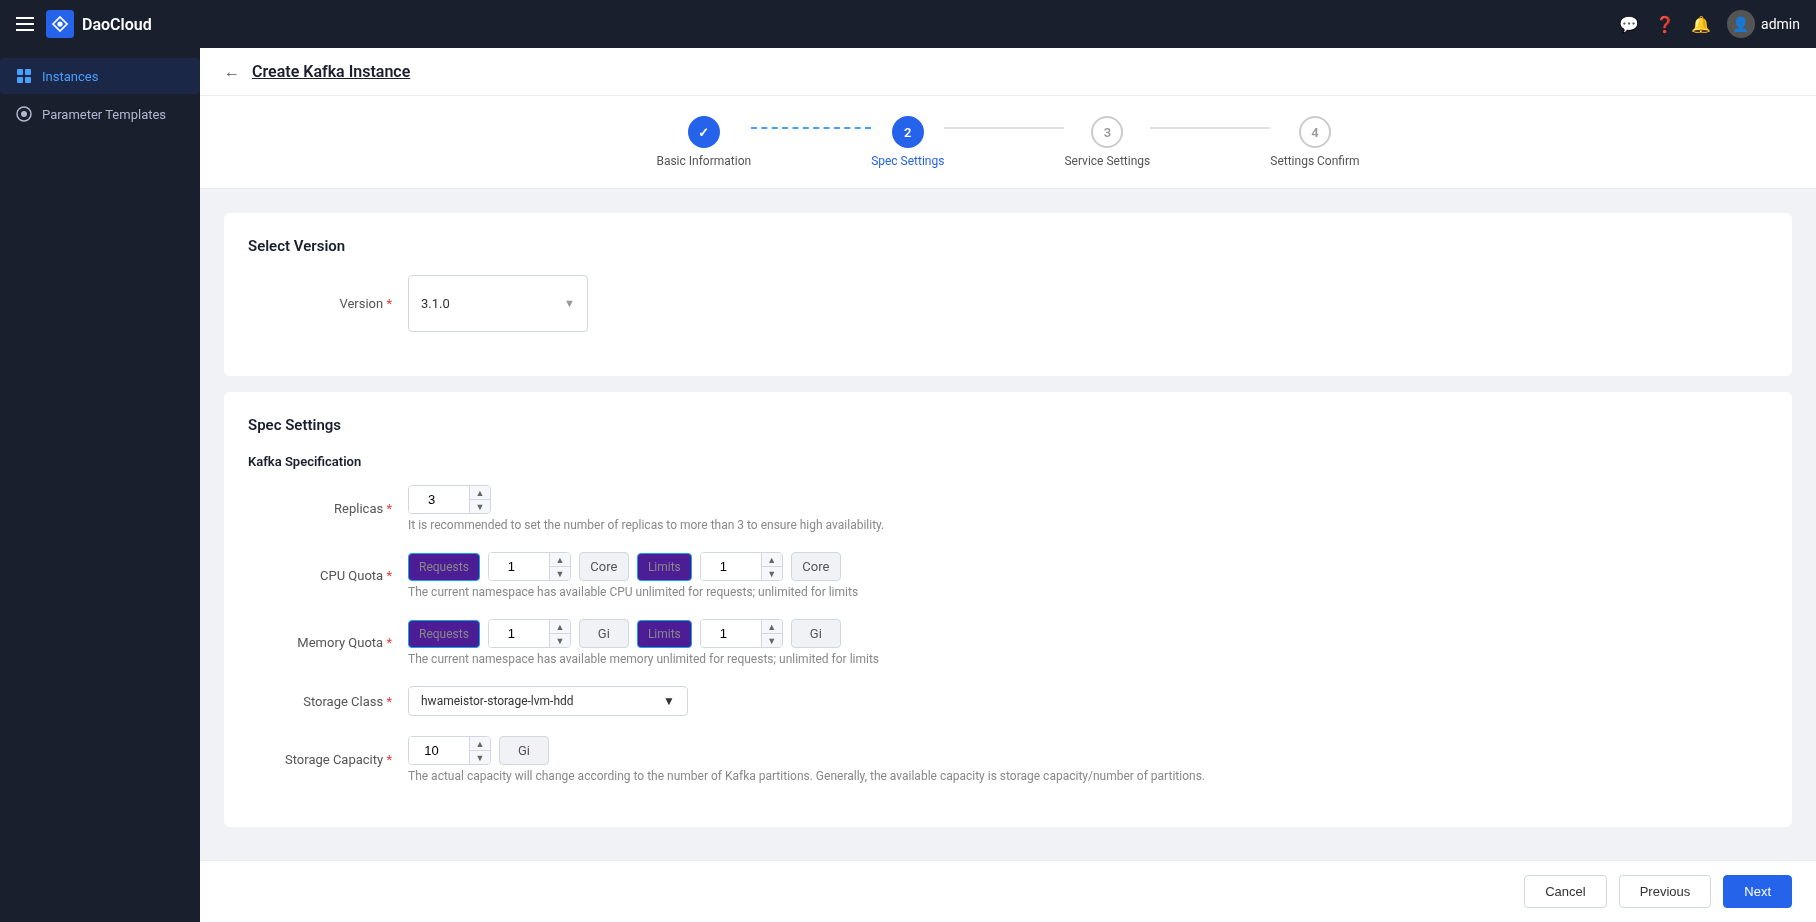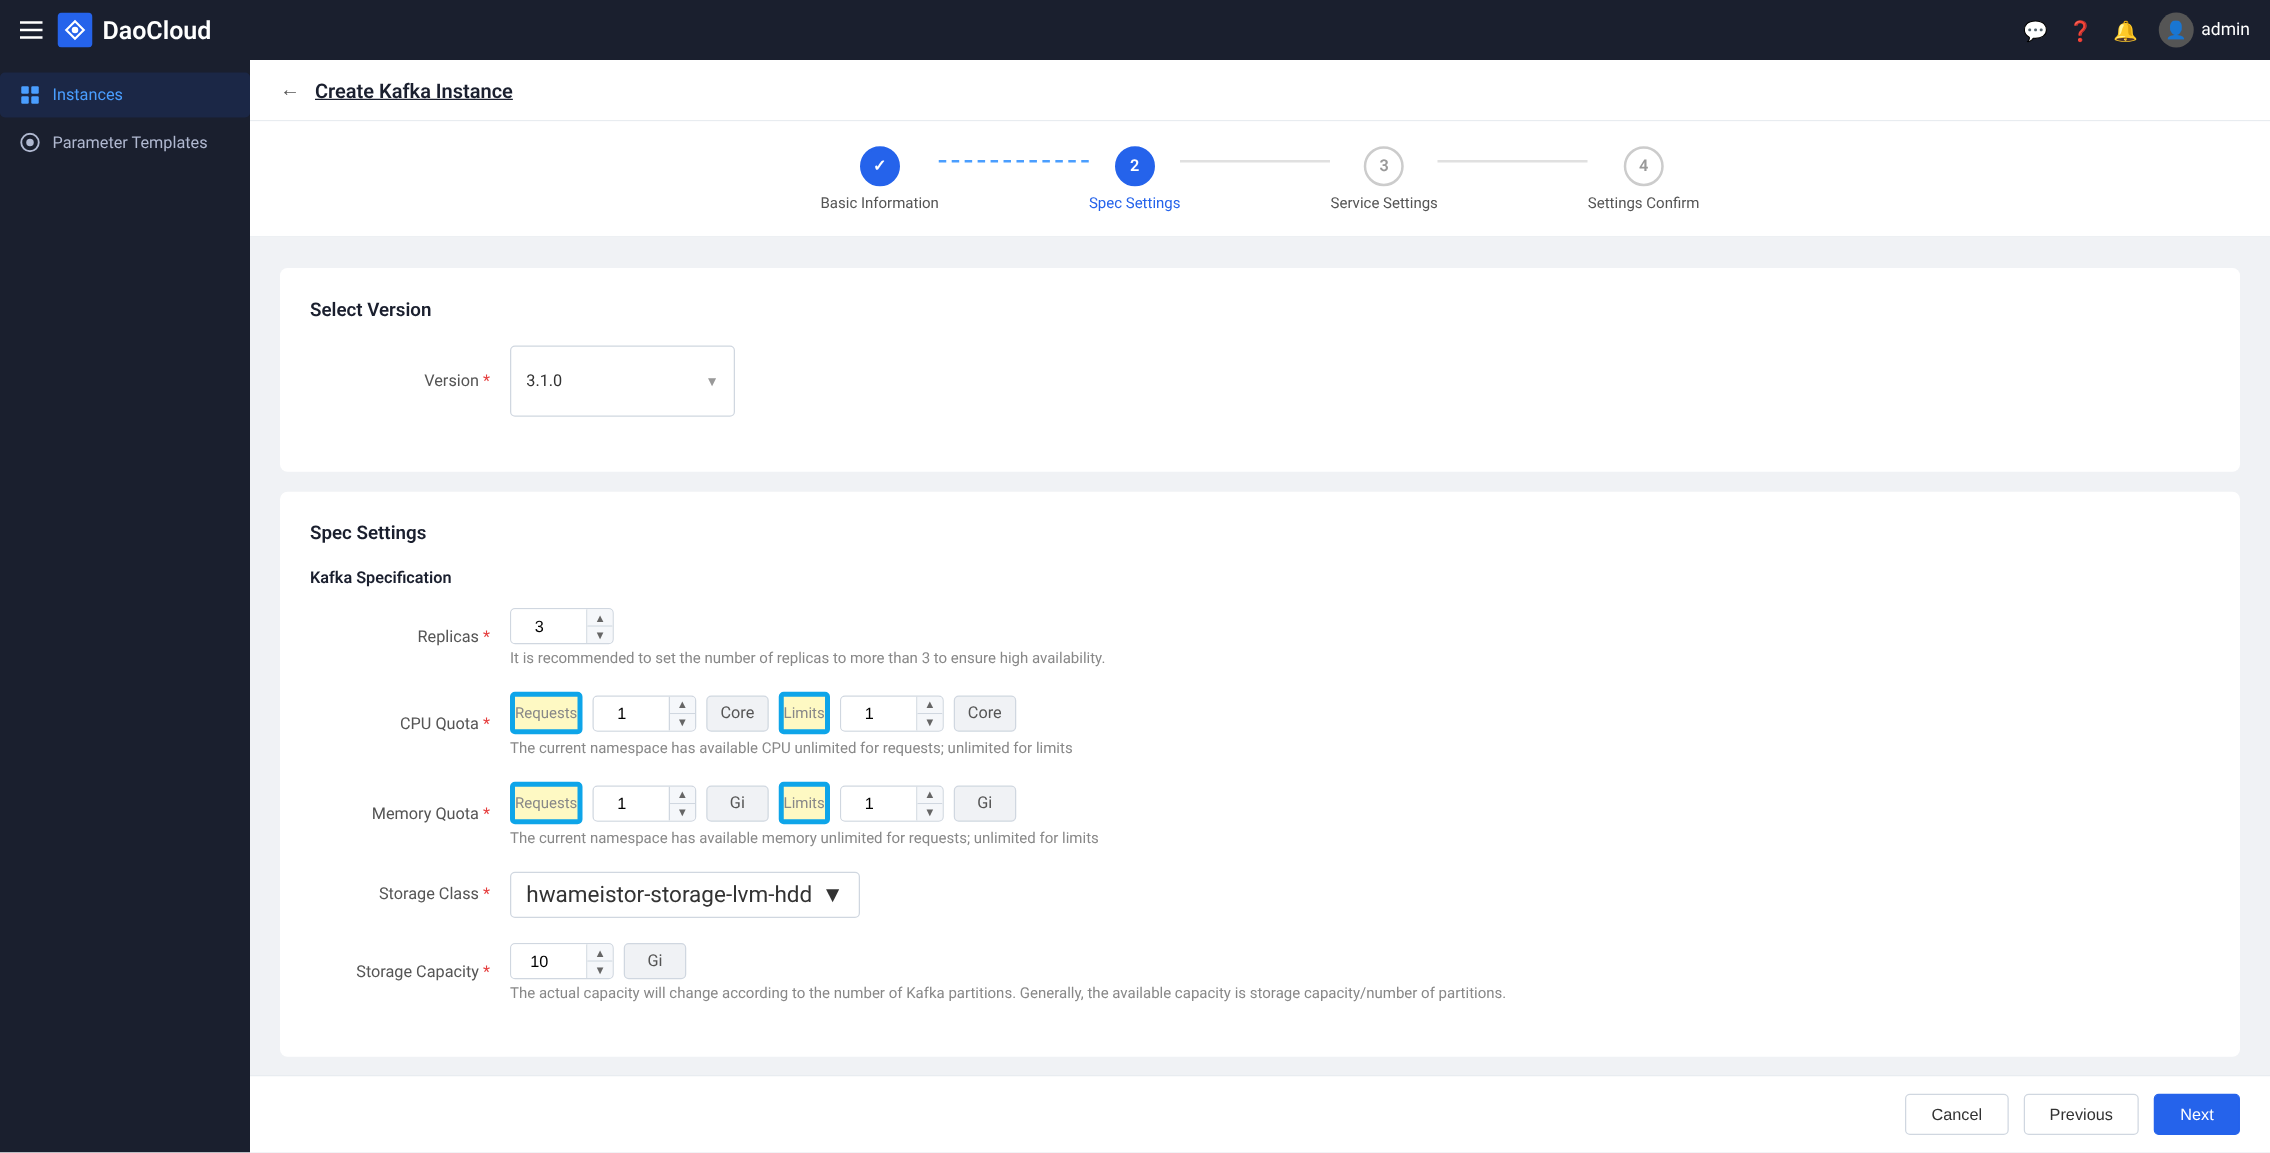--- a/index.html
+++ b/index.html
@@ -5,21 +5,21 @@
     * { box-sizing: border-box; margin: 0; padding: 0; }
     body { font-family: -apple-system, BlinkMacSystemFont, 'Segoe UI', Roboto, sans-serif; background: #f0f2f5; color: #333; font-size: 14px; }
 
     
     .navbar {
       display: flex; align-items: center; justify-content: space-between;
       background: #1a1f2e; color: #fff; height: 48px; padding: 0 16px;
       position: fixed; top: 0; left: 0; right: 0; z-index: 100;
     }
     .navbar-left { display: flex; align-items: center; gap: 12px; }
-    .navbar-logo { display: flex; align-items: center; gap: 8px; font-size: 20px; font-weight: 600; }
+    .navbar-logo { display: flex; align-items: center; gap: 8px; font-size: 16px; font-weight: 600; }
     .navbar-logo svg { width: 28px; height: 28px; }
     .hamburger { cursor: pointer; display: flex; flex-direction: column; gap: 4px; }
     .hamburger span { width: 18px; height: 2px; background: #fff; display: block; }
     .navbar-right { display: flex; align-items: center; gap: 16px; }
     .navbar-icon { width: 20px; height: 20px; color: #ccc; cursor: pointer; display: flex; align-items: center; justify-content: center; font-size: 16px; }
     .navbar-user { display: flex; align-items: center; gap: 6px; cursor: pointer; }
     .avatar-circle { width: 28px; height: 28px; border-radius: 50%; background: #555; display: flex; align-items: center; justify-content: center; font-size: 14px; }
 
     
     .layout { display: flex; margin-top: 48px; height: calc(100vh - 48px); }
@@ -133,21 +133,21 @@
       background: #f0f2f5; border: 1px solid #d0d7e0; border-radius: 4px;
       padding: 6px 10px; font-size: 13px; color: #555; min-width: 50px;
       text-align: center;
     }
 
     
     .select-large {
       display: flex; align-items: center; justify-content: space-between;
       border: 1px solid #d0d7e0; border-radius: 4px;
       padding: 7px 12px; background: #fff; cursor: pointer;
-      min-width: 280px; font-size: 18px;
+      min-width: 280px; font-size: 12px;
     }
 
     
     .footer {
       background: #fff; padding: 14px 24px; display: flex;
       align-items: center; justify-content: flex-end; gap: 12px;
       border-top: 1px solid #e8ecf0;
     }
     .btn {
       padding: 8px 20px; border-radius: 4px; font-size: 13px;
@@ -156,23 +156,23 @@
     }
     .btn-primary {
       background: #2563eb; color: #fff; border-color: #2563eb;
     }
 
     
     .quota-group {
       display: flex; align-items: center; gap: 8px;
     }
     .quota-label {
-      font-size: 12px; color: #888; background: #fef9c3;
-      border: 4px solid #0ea5e9; border-radius: 4px;
-      padding: 6px 0; white-space: nowrap;
+      font-size: 12px; color: #888; background: #4c1d95;
+      border: 1px solid #0ea5e9; border-radius: 4px;
+      padding: 6px 10px; white-space: nowrap;
     }
   </style>
 </head>
 <body>
 
 <nav class="navbar">
   <div class="navbar-left">
     <div class="hamburger">
       <span></span>
         <span></span>

